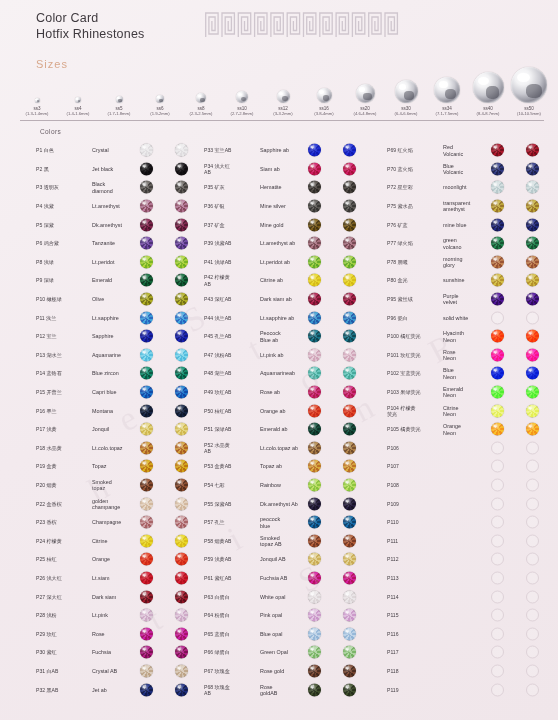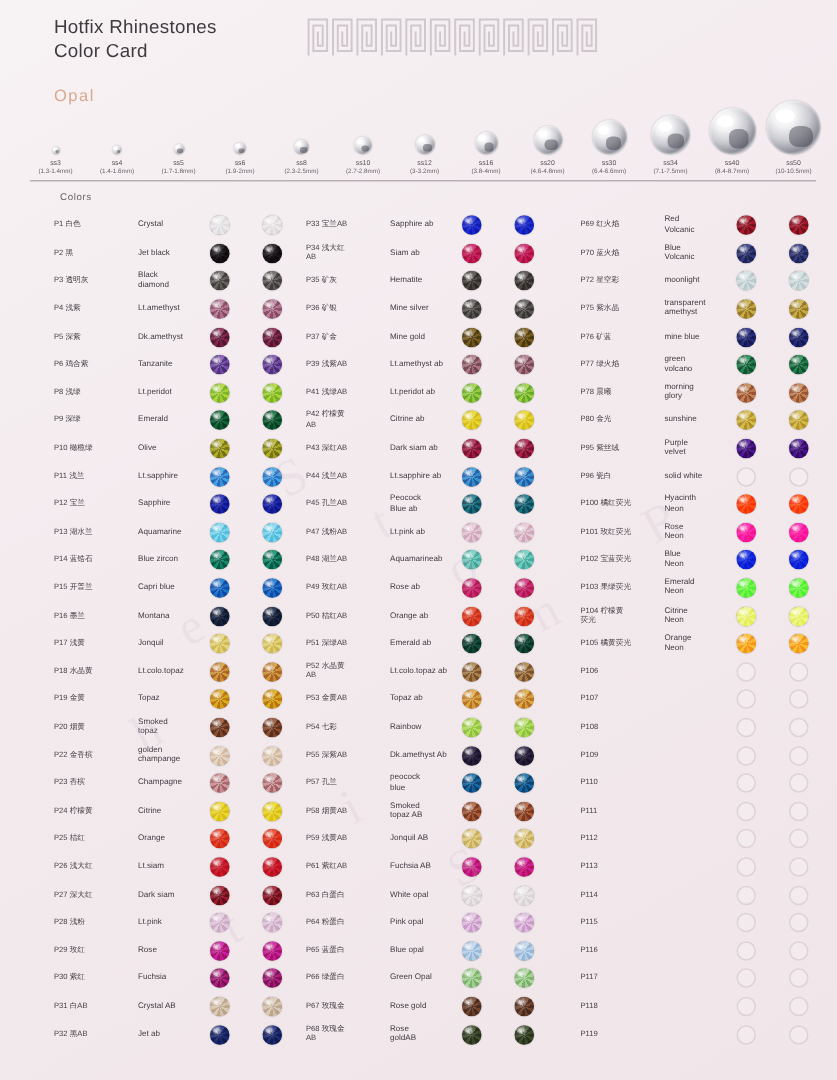--- a/index.html
+++ b/index.html
@@ -115,31 +115,31 @@
     font-family:"Liberation Serif","DejaVu Serif",serif;
   }
 </style>
 </head>
 <body>
 
 <div id="card">
 
   <div id="header">
     <div id="title">
+      <div>Color Card</div>
       <div>Hotfix Rhinestones</div>
-      <div>Color Card</div>
     </div>
     <svg id="meander" viewBox="0 0 196 30" preserveAspectRatio="none">
       <g id="meander-g" fill="none" stroke="#cfc6ce" stroke-width="1.4" d="M2.7,27 L2.7,3 L15.1,3 L15.1,24 L5.9,24 L5.9,7 L12.1,7 L12.1,20.5 L8.9,20.5 L8.9,11 M19,27 L19,3 L31.4,3 L31.4,24 L22.200000000000003,24 L22.200000000000003,7 L28.4,7 L28.4,20.5 L25.200000000000003,20.5 L25.200000000000003,11 M35.300000000000004,27 L35.300000000000004,3 L47.7,3 L47.7,24 L38.5,24 L38.5,7 L44.7,7 L44.7,20.5 L41.5,20.5 L41.5,11 M51.60000000000001,27 L51.60000000000001,3 L64,3 L64,24 L54.800000000000004,24 L54.800000000000004,7 L61.00000000000001,7 L61.00000000000001,20.5 L57.800000000000004,20.5 L57.800000000000004,11 M67.9,27 L67.9,3 L80.3,3 L80.3,24 L71.10000000000001,24 L71.10000000000001,7 L77.3,7 L77.3,20.5 L74.10000000000001,20.5 L74.10000000000001,11 M84.2,27 L84.2,3 L96.6,3 L96.6,24 L87.4,24 L87.4,7 L93.6,7 L93.6,20.5 L90.4,20.5 L90.4,11 M100.50000000000001,27 L100.50000000000001,3 L112.9,3 L112.9,24 L103.70000000000002,24 L103.70000000000002,7 L109.9,7 L109.9,20.5 L106.70000000000002,20.5 L106.70000000000002,11 M116.80000000000001,27 L116.80000000000001,3 L129.20000000000002,3 L129.20000000000002,24 L120.00000000000001,24 L120.00000000000001,7 L126.2,7 L126.2,20.5 L123.00000000000001,20.5 L123.00000000000001,11 M133.1,27 L133.1,3 L145.5,3 L145.5,24 L136.3,24 L136.3,7 L142.5,7 L142.5,20.5 L139.3,20.5 L139.3,11 M149.4,27 L149.4,3 L161.8,3 L161.8,24 L152.60000000000002,24 L152.60000000000002,7 L158.8,7 L158.8,20.5 L155.60000000000002,20.5 L155.60000000000002,11 M165.7,27 L165.7,3 L178.1,3 L178.1,24 L168.9,24 L168.9,7 L175.1,7 L175.1,20.5 L171.9,20.5 L171.9,11 M182,27 L182,3 L194.4,3 L194.4,24 L185.20000000000002,24 L185.20000000000002,7 L191.4,7 L191.4,20.5 L188.20000000000002,20.5 L188.20000000000002,11 ">
           <path d="M2.7,27 L2.7,3 L15.1,3 L15.1,24 L5.9,24 L5.9,7 L12.1,7 L12.1,20.5 L8.9,20.5 L8.9,11 M19,27 L19,3 L31.4,3 L31.4,24 L22.200000000000003,24 L22.200000000000003,7 L28.4,7 L28.4,20.5 L25.200000000000003,20.5 L25.200000000000003,11 M35.300000000000004,27 L35.300000000000004,3 L47.7,3 L47.7,24 L38.5,24 L38.5,7 L44.7,7 L44.7,20.5 L41.5,20.5 L41.5,11 M51.60000000000001,27 L51.60000000000001,3 L64,3 L64,24 L54.800000000000004,24 L54.800000000000004,7 L61.00000000000001,7 L61.00000000000001,20.5 L57.800000000000004,20.5 L57.800000000000004,11 M67.9,27 L67.9,3 L80.3,3 L80.3,24 L71.10000000000001,24 L71.10000000000001,7 L77.3,7 L77.3,20.5 L74.10000000000001,20.5 L74.10000000000001,11 M84.2,27 L84.2,3 L96.6,3 L96.6,24 L87.4,24 L87.4,7 L93.6,7 L93.6,20.5 L90.4,20.5 L90.4,11 M100.50000000000001,27 L100.50000000000001,3 L112.9,3 L112.9,24 L103.70000000000002,24 L103.70000000000002,7 L109.9,7 L109.9,20.5 L106.70000000000002,20.5 L106.70000000000002,11 M116.80000000000001,27 L116.80000000000001,3 L129.20000000000002,3 L129.20000000000002,24 L120.00000000000001,24 L120.00000000000001,7 L126.2,7 L126.2,20.5 L123.00000000000001,20.5 L123.00000000000001,11 M133.1,27 L133.1,3 L145.5,3 L145.5,24 L136.3,24 L136.3,7 L142.5,7 L142.5,20.5 L139.3,20.5 L139.3,11 M149.4,27 L149.4,3 L161.8,3 L161.8,24 L152.60000000000002,24 L152.60000000000002,7 L158.8,7 L158.8,20.5 L155.60000000000002,20.5 L155.60000000000002,11 M165.7,27 L165.7,3 L178.1,3 L178.1,24 L168.9,24 L168.9,7 L175.1,7 L175.1,20.5 L171.9,20.5 L171.9,11 M182,27 L182,3 L194.4,3 L194.4,24 L185.20000000000002,24 L185.20000000000002,7 L191.4,7 L191.4,20.5 L188.20000000000002,20.5 L188.20000000000002,11 " fill="none" stroke="#cfc6ce" stroke-width="1.3"></path>
         </g>
     </svg>
   </div>
 
-  <div id="sizes-label">Opal</div>
+  <div id="sizes-label">Sizes</div>
   <div id="sizes-row">
       <div class="size-cell">
         <div class="size-gem" style="width: 5px; height: 5px;"></div>
         <div class="size-name">ss3</div>
         <div class="size-mm">(1.3-1.4mm)</div>
       </div>
       <div class="size-cell">
         <div class="size-gem" style="width: 6px; height: 6px;"></div>
         <div class="size-name">ss4</div>
         <div class="size-mm">(1.4-1.6mm)</div>

